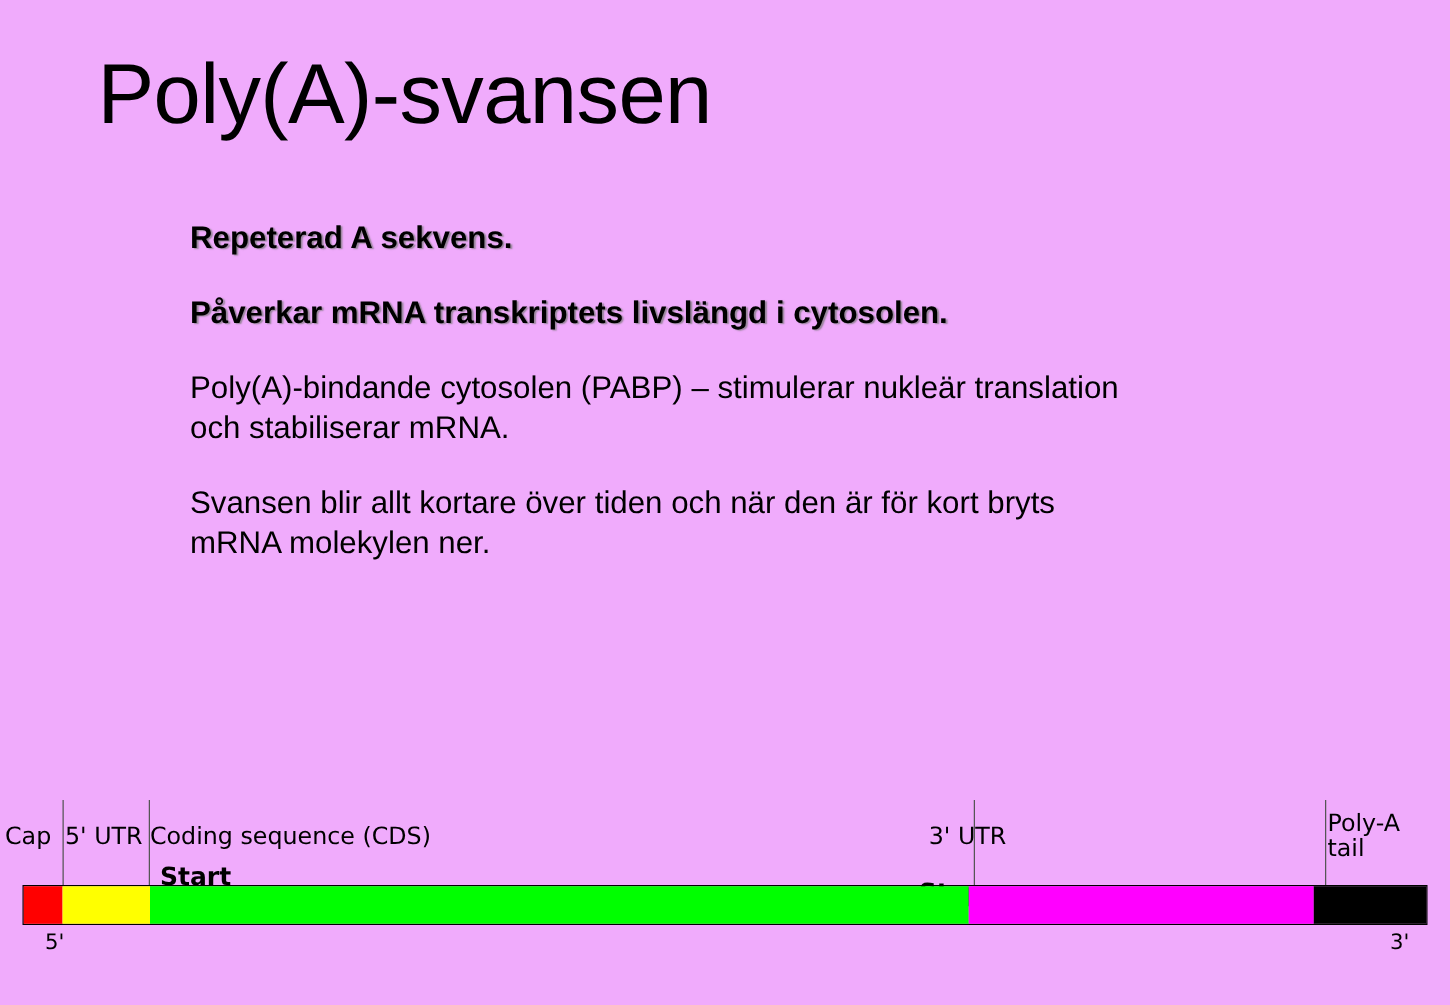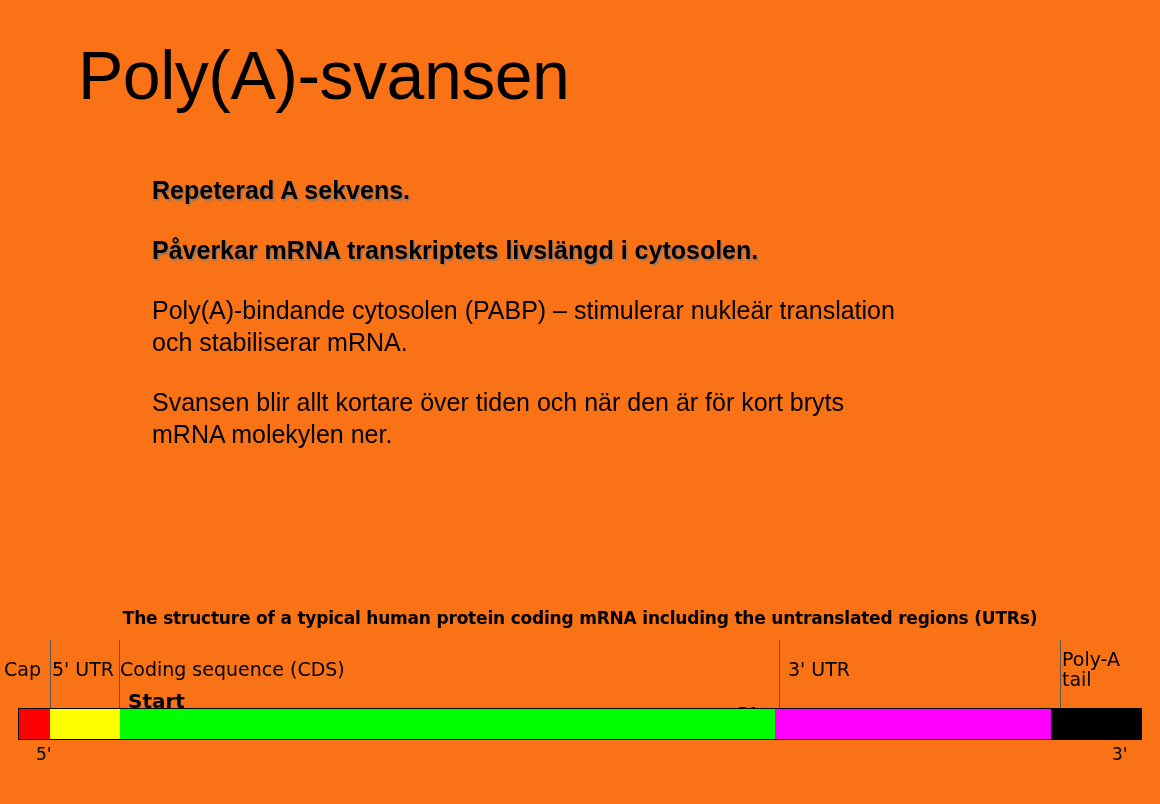--- a/index.html
+++ b/index.html
@@ -13,21 +13,21 @@
     position: relative;
     font-family: "Liberation Sans", sans-serif;
     overflow: hidden;
   }
 
   #slide {
     position: absolute;
     left: 0; top: 0;
     width: 1160px;
     height: 804px;
-    background: #f97316;
+    background: #f0abfc;
   }
 
   #title {
     position: absolute;
     left: 78px;
     top: 38px;
     font-size: 68px;
     font-weight: 400;
     color: #000000;
     letter-spacing: -0.5px;
@@ -149,31 +149,30 @@
 
     <div class="bullet plain">
       <span class="ln">Svansen blir allt kortare över tiden och när den är för kort bryts</span>
       <span class="ln">mRNA molekylen ner.</span>
     </div>
 
   </div>
 
   <div id="figure">
 
-    <div id="fig-caption">The structure of a typical human protein coding mRNA including the untranslated regions (UTRs)</div>
 
     <div class="tick" style="left:50px;  top:44px; height:68px;"></div>
     <div class="tick" style="left:119px; top:44px; height:68px;"></div>
     <div class="tick" style="left:779px; top:44px; height:68px;"></div>
     <div class="tick" style="left:1060px;top:44px; height:68px;"></div>
 
     <div class="reg-label" style="left:4px; top:64px; width:46px;">Cap</div>
     <div class="reg-label" style="left:52px; top:64px; width:66px;">5' UTR</div>
     <div class="reg-label" style="left:120px; top:64px; width:658px;">Coding sequence (CDS)</div>
-    <div class="reg-label" style="left:788px; top:64px; width:279px;">3' UTR</div>
+    <div class="reg-label" style="left:743px; top:64px; width:279px;">3' UTR</div>
     <div class="reg-label" style="left:1062px; top:54px; width:96px;">
       <span>Poly-A</span><br>
       <span>tail</span>
     </div>
 
     <div class="small-label" style="left:128px; top:93px;">Start</div>
     <div class="small-label" style="left:735px; top:93px;margin-top:13px;">Stop</div>
 
     <div id="bar">
       <div class="seg" style="width:2.8%;  background:#ff0000;"></div>

